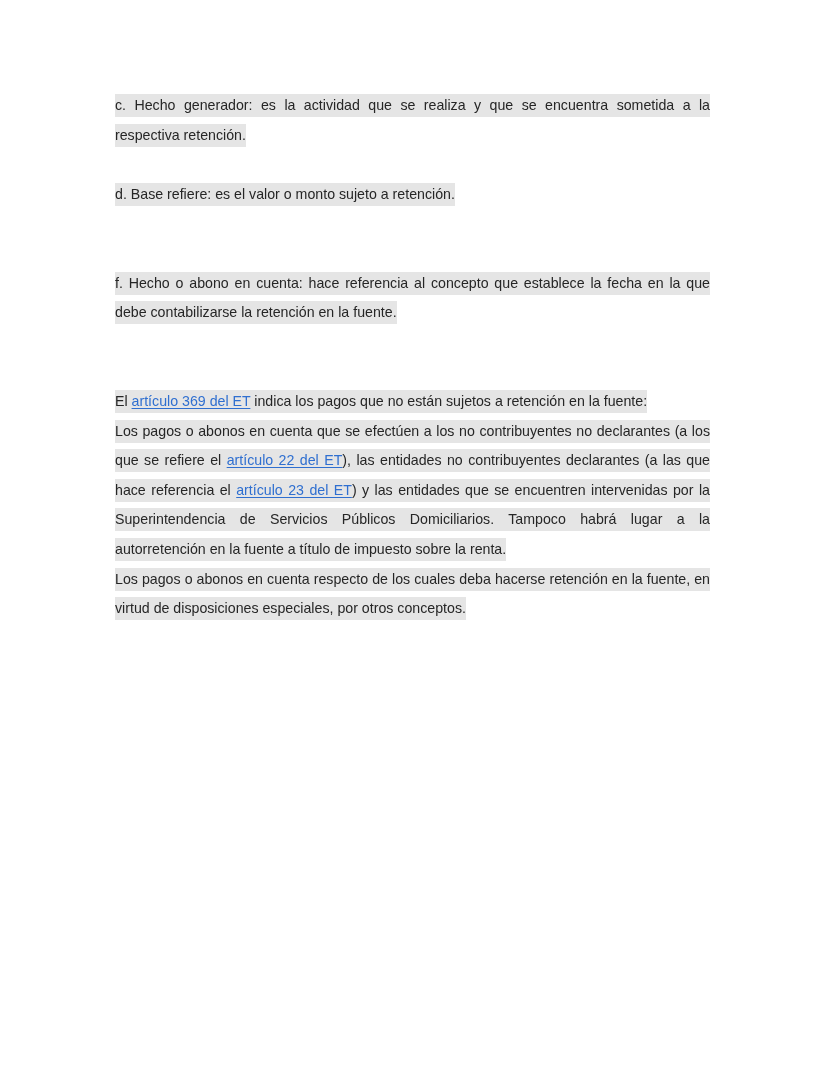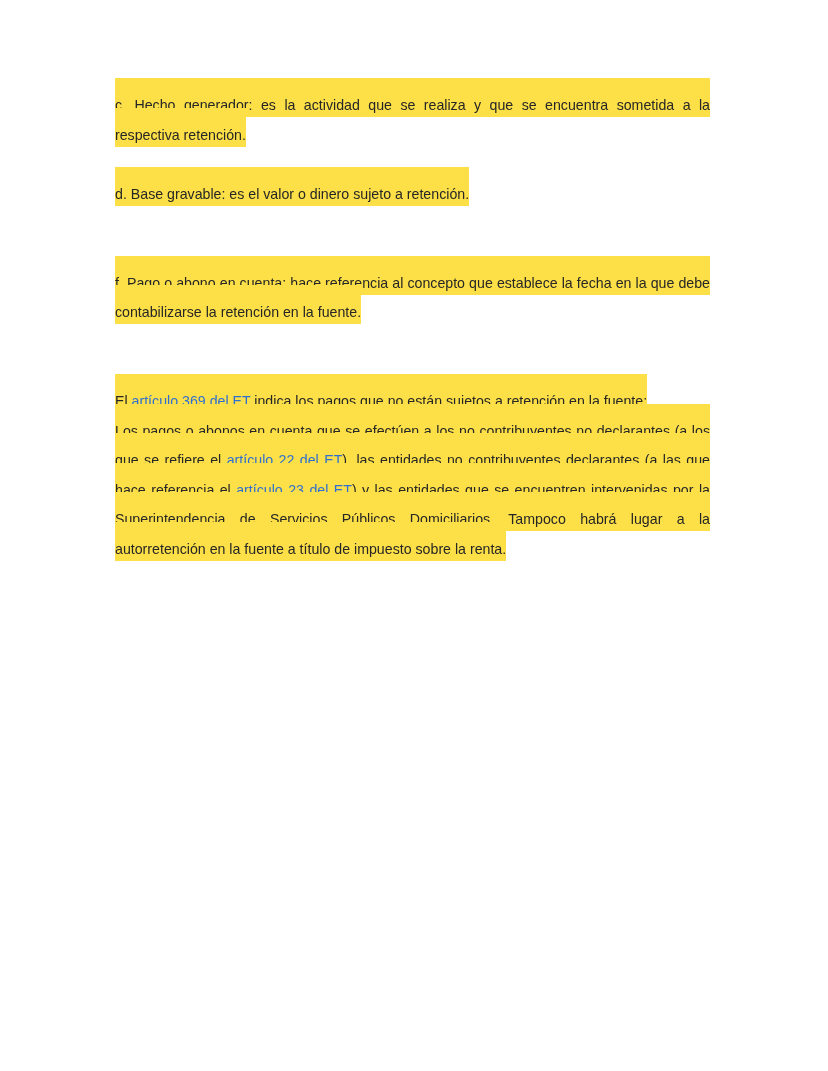--- a/index.html
+++ b/index.html
@@ -25,53 +25,54 @@
       margin: 0;
       font-size: 14.2px;
       line-height: 29.6px;
       text-align: justify;
       text-align-last: left;
     }
     .gap {
       height: 29.6px;
     }
     .hl {
-      background: #fde047;
-      padding: 19px 0 4px 0;
+      background: #e5e5e5;
+      padding: 3px 0 4px 0;
       box-decoration-break: clone;
       -webkit-box-decoration-break: clone;
     }
     a.link {
       color: #2f6fd0;
       text-underline-offset: 2px;
     }
   </style>
 </head>
 <body>
 
 <div class="page">
 
   <p class="para"><span class="hl">c. Hecho generador: es la actividad que se realiza y que se encuentra sometida a la respectiva retención.</span></p>
 
   <div class="gap"></div>
 
-  <p class="para"><span class="hl">d. Base gravable: es el valor o dinero sujeto a retención.</span></p>
+  <p class="para"><span class="hl">d. Base refiere: es el valor o monto sujeto a retención.</span></p>
 
   <div class="gap"></div>
 
 
   <div class="gap"></div>
 
-  <p class="para"><span class="hl">f. Pago o abono en cuenta: hace referencia al concepto que establece la fecha en la que debe contabilizarse la retención en la fuente.</span></p>
+  <p class="para"><span class="hl">f. Hecho o abono en cuenta: hace referencia al concepto que establece la fecha en la que debe contabilizarse la retención en la fuente.</span></p>
 
   <div class="gap"></div>
 
 
 
   <div class="gap"></div>
 
   <p class="para"><span class="hl"><span>El </span><a class="link" href="#">artículo 369 del ET</a><span> indica los pagos que no están sujetos a retención en la fuente:</span></span></p>
 
   <p class="para"><span class="hl"><span>Los pagos o abonos en cuenta que se efectúen a los no contribuyentes no declarantes (a los que se refiere el </span><a class="link" href="#">artículo 22 del ET</a><span>), las entidades no contribuyentes declarantes (a las que hace referencia el </span><a class="link" href="#">artículo 23 del ET</a><span>) y las entidades que se encuentren intervenidas por la Superintendencia de Servicios Públicos Domiciliarios. Tampoco habrá lugar a la autorretención en la fuente a título de impuesto sobre la renta.</span></span></p>
 
 
+  <p class="para"><span class="hl">Los pagos o abonos en cuenta respecto de los cuales deba hacerse retención en la fuente, en virtud de disposiciones especiales, por otros conceptos.</span></p>
 
 </div>
 
 </body></html>

